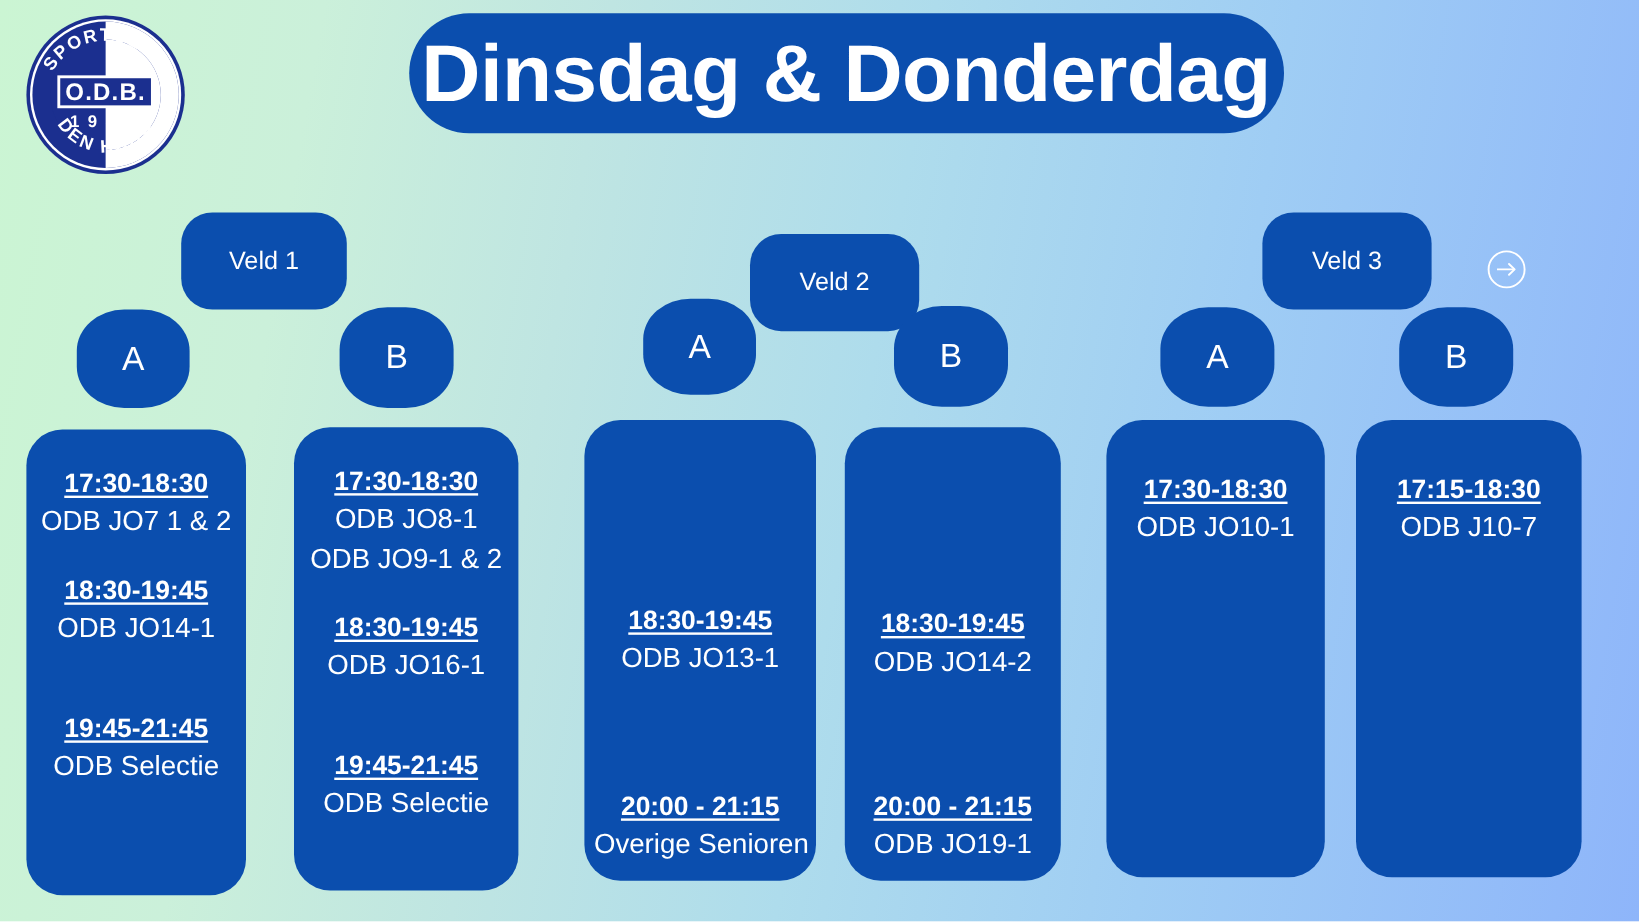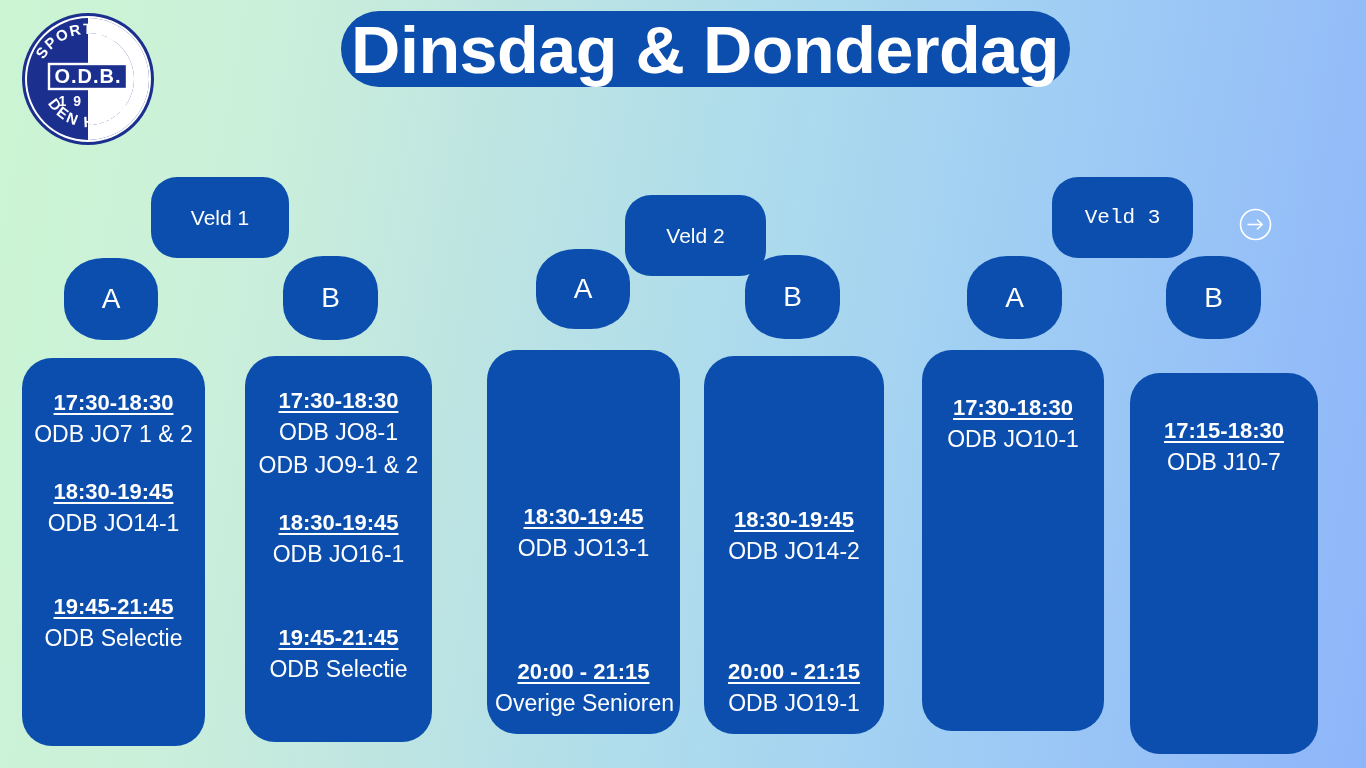--- a/index.html
+++ b/index.html
@@ -28,21 +28,21 @@
     height: 134px;
   }
   #logo svg { display: block; width: 100%; height: 100%; }
 
   
   #title-pill {
     position: absolute;
     left: 341px;
     top: 11px;
     width: 729px;
-    height: 76px;
+    height: 100px;
     background: #0B4EAE;
     border-radius: 52px;
     display: flex;
     align-items: center;
     justify-content: center;
   }
   #title-text {
     color: #FFFFFF;
     font-size: 67px;
     font-weight: bold;
@@ -171,21 +171,21 @@
       <polyline points="18.5,12 23.2,16.5 18.5,21" fill="none" stroke="#FFFFFF" stroke-width="1.6" stroke-linecap="round" stroke-linejoin="round"></polyline>
     </svg>
   </div>
 
   <div class="veld-pill" style="left:151px; top:177px; width:138px; height:81px;">
     <span>Veld 1</span>
   </div>
   <div class="veld-pill" style="left:625px; top:195px; width:141px; height:81px;">
     <span>Veld 2</span>
   </div>
-  <div class="veld-pill" style="left:1052px; top:177px; width:141px; height:81px;font-family:Liberation Mono, monospace;">
+  <div class="veld-pill" style="left:1052px; top:177px; width:141px; height:81px;">
     <span>Veld 3</span>
   </div>
 
   <div class="side-badge" style="left:64px; top:258px; width:94px; height:82px;">
     <span>A</span>
   </div>
   <div class="side-badge" style="left:283px; top:256px; width:95px; height:84px;">
     <span>B</span>
   </div>
   <div class="side-badge" style="left:536px; top:249px; width:94px; height:80px;">
@@ -262,20 +262,20 @@
     </div>
   </div>
 
   <div class="card" style="left:922px; top:350px; width:182px; height:381px;">
     <div class="slot" style="margin-top:13px;">
       <div class="slot-time">17:30-18:30</div>
       <div class="slot-team">ODB JO10-1</div>
     </div>
   </div>
 
-  <div class="card" style="left:1130px; top:350px; width:188px; height:381px;margin-top:23px;">
+  <div class="card" style="left:1130px; top:350px; width:188px; height:381px;">
     <div class="slot" style="margin-top:13px;">
       <div class="slot-time">17:15-18:30</div>
       <div class="slot-team">ODB J10-7</div>
     </div>
   </div>
 
 </div>
 
 </body></html>

